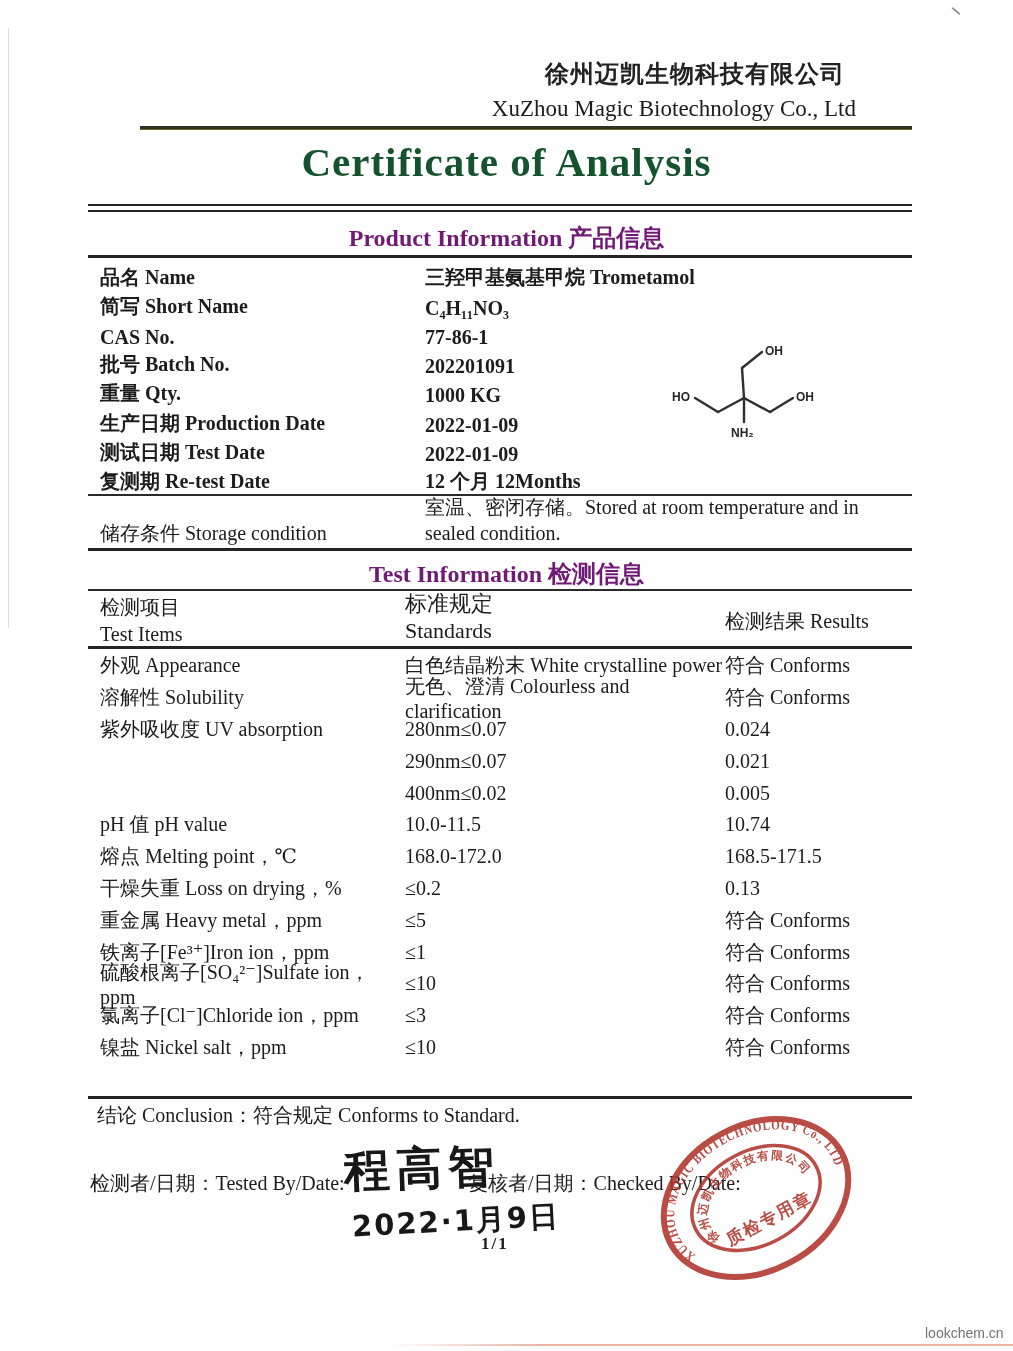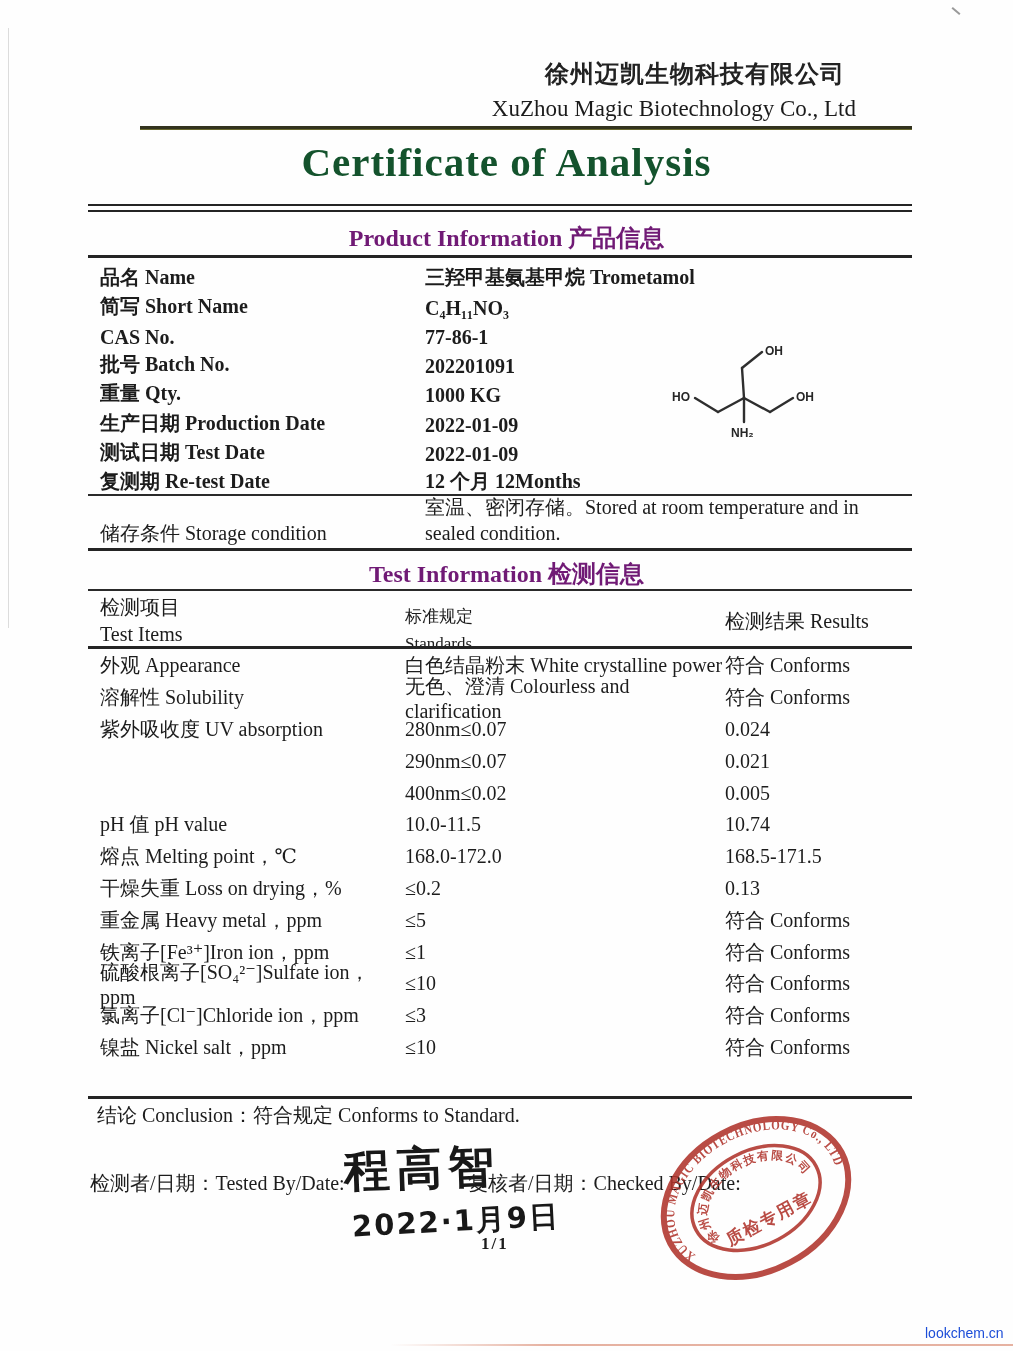--- a/index.html
+++ b/index.html
@@ -20,37 +20,37 @@
   .section-title{left:0;width:1013px;text-align:center;font-size:24px;font-weight:bold;color:#701a75;}
   
   .prows{top:262px;left:100px;width:812px;}
   .prow{height:29.1px;display:flex;align-items:flex-end;font-size:20px;font-weight:bold;}
   .prow .plabel{width:325px;}
   .prow .pvalue{flex:1;}
   .storage-label{top:508px;left:100px;font-size:20px;margin-top:12px;}
   .storage-value{top:494px;left:425px;width:478px;font-size:20px;line-height:26px;}
   
   .th-item{top:594px;left:100px;font-size:20px;line-height:27px;}
-  .th-std{top:603px;left:405px;font-size:17px;line-height:27px;}
+  .th-std{top:590px;left:405px;font-size:22px;line-height:27px;}
   .th-res{top:608px;left:725px;font-size:20px;}
   .trows{top:650px;left:100px;width:814px;}
   .trow{height:31.8px;display:flex;align-items:center;font-size:20px;}
   .trow .c1{width:305px;}
   .trow .c2{width:320px;}
   .trow .c3{flex:1;}
   .conclusion{top:1102px;left:97px;font-size:20px;}
   
   .tested-label{top:1170px;left:90px;font-size:20px;}
   .checked-label{top:1170px;left:468px;font-size:20px;}
   .signature{top:1138px;left:344px;font-size:46px;font-weight:600;
     font-family:"DejaVu Sans",sans-serif;color:#181818;transform:rotate(-2deg);letter-spacing:6px;}
   .sign-date{top:1202px;left:352px;font-size:29px;font-weight:600;
     font-family:"DejaVu Sans",sans-serif;color:#181818;transform:rotate(-3deg);letter-spacing:2px;}
   .page-num{top:1234px;left:481px;font-size:17px;font-weight:bold;letter-spacing:2px;}
-  .watermark{top:1325px;left:925px;font-size:14px;color:#1d4ed8;font-family:"Liberation Sans",sans-serif;}
+  .watermark{top:1325px;left:925px;font-size:14px;color:#737373;font-family:"Liberation Sans",sans-serif;}
   .footer-line{top:1344px;left:390px;width:623px;height:2px;
     background:linear-gradient(90deg,rgba(224,140,110,0),rgba(210,115,85,.55) 25%,rgba(210,115,85,.55));}
   
   .edge-line{top:28px;left:8px;width:1px;height:600px;background:#dcdcdc;}
   .corner-mark{top:10px;left:951px;width:10px;height:2px;background:#9a9a9a;transform:rotate(40deg);}
 </style>
 </head>
 <body>
 
 <div class="page">

